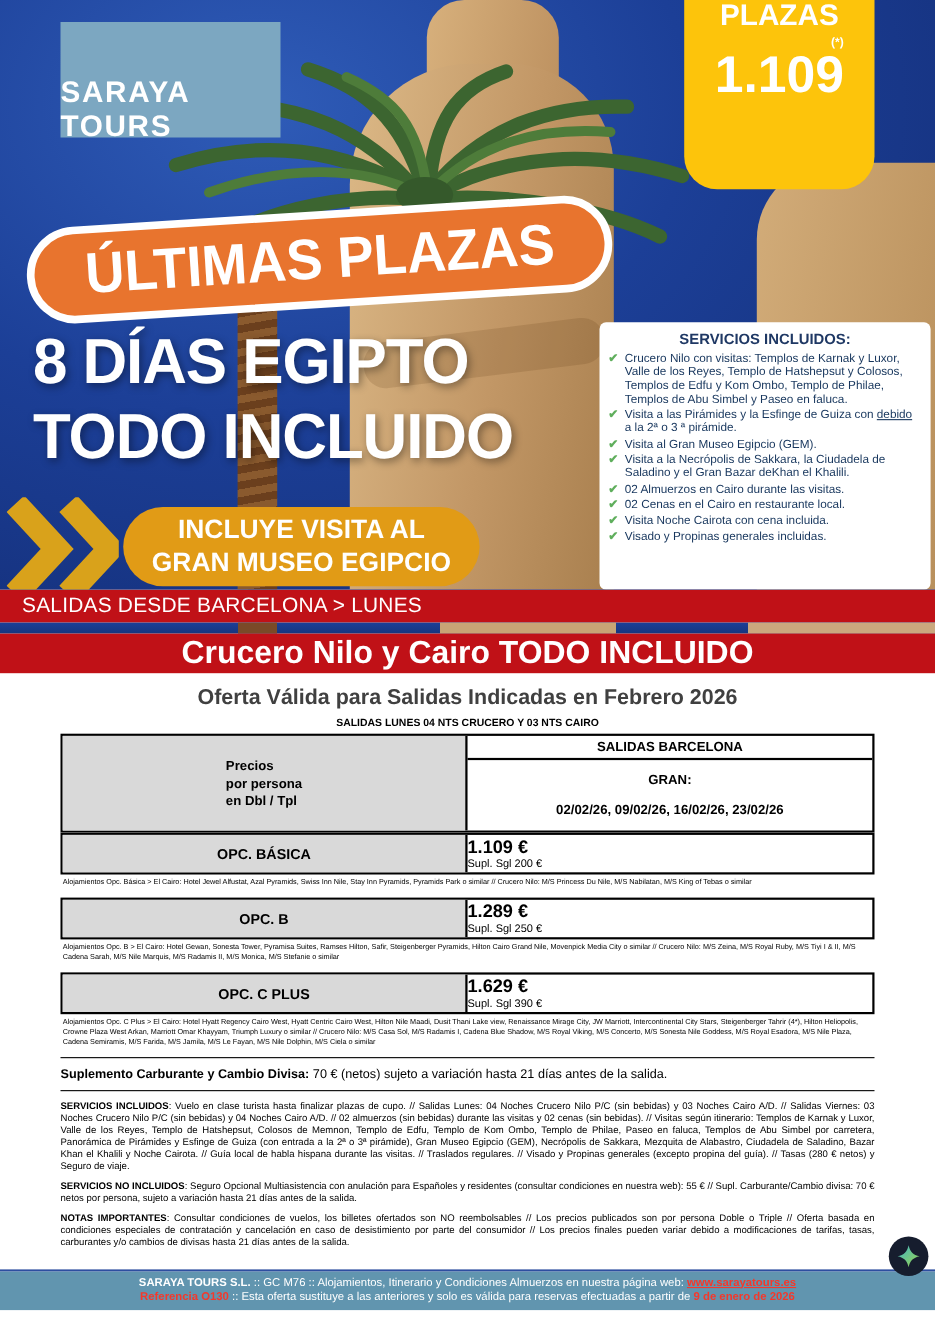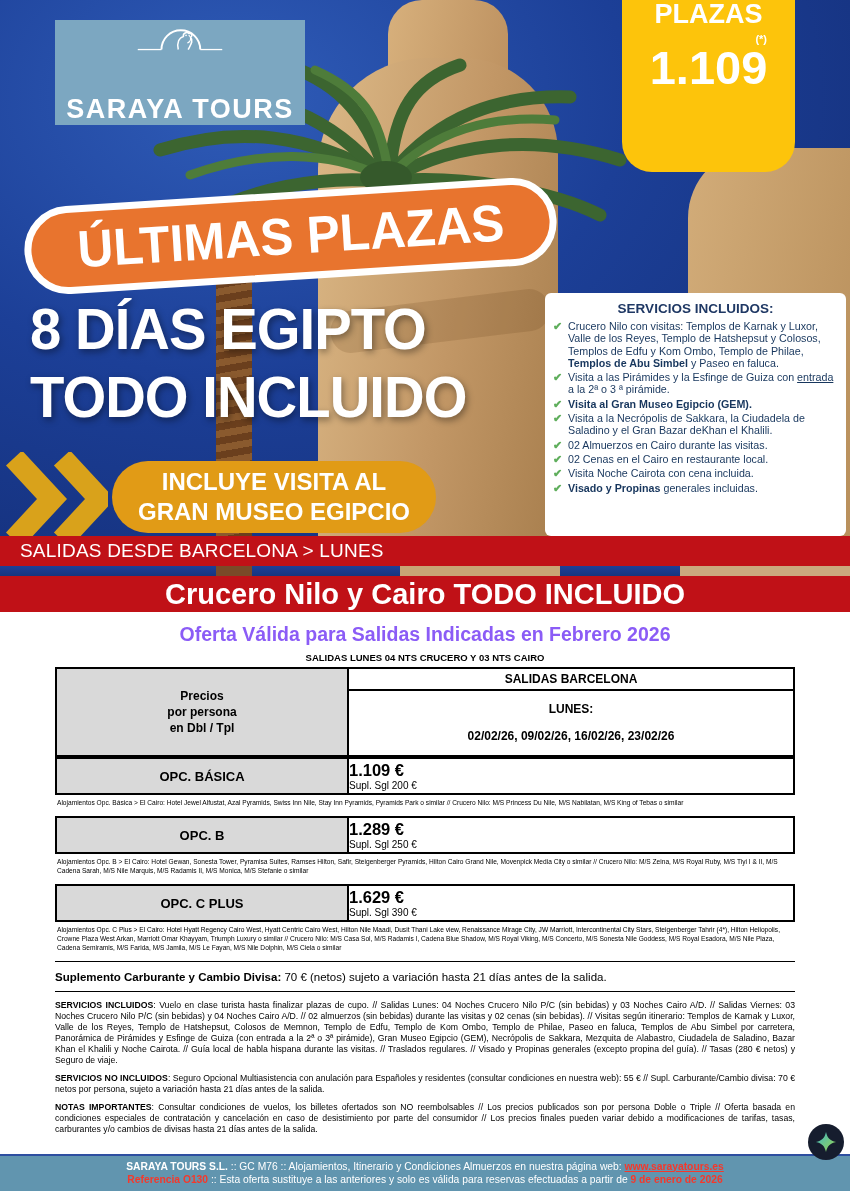--- a/index.html
+++ b/index.html
@@ -16,21 +16,21 @@
         border-radius:110px 95px 0 0;}
   .statue-arm{position:absolute;left:330px;top:300px;width:220px;height:42px;
         background:rgba(80,45,10,.14);transform:rotate(-7deg);border-radius:20px;}
   .statue-right{position:absolute;left:688px;top:148px;width:162px;height:388px;
         background:linear-gradient(100deg,#d2ac79,#b9905c);border-radius:70px 0 0 0;}
   .palm-fronds{position:absolute;left:130px;top:55px;}
   .palm-trunk{position:absolute;left:216px;top:232px;width:36px;height:304px;
         background:repeating-linear-gradient(170deg,#8a5a2e 0 7px,#6b3f1d 7px 14px);
         border-radius:8px 8px 0 0;}
 
-  .logo-box{position:absolute;left:55px;top:20px;width:250px;height:105px;
+  .logo-box{position:absolute;left:55px;top:20px;width:200px;height:105px;
         background:#7ca7c1;display:flex;flex-direction:column;align-items:center;
         justify-content:flex-start;padding-top:8px;box-sizing:border-box;gap:39px;}
   .logo-brand{color:#fff;font-weight:700;font-size:27px;letter-spacing:1.5px;margin-top:2px;}
 
   .badge{position:absolute;left:622px;top:0;width:173px;height:172px;background:#fdc40b;
         border-radius:0 0 30px 30px;color:#fff;text-align:center;box-sizing:border-box;}
   .badge-l1{font-size:27px;font-weight:800;margin-top:32px;line-height:1.1;}
   .badge-l2{font-size:27px;font-weight:800;line-height:1.1;}
   .badge-note{font-size:11px;font-weight:700;text-align:right;padding-right:28px;margin-top:3px;}
   .badge-price{font-size:47px;font-weight:800;line-height:1;margin-top:-1px;}
@@ -51,44 +51,44 @@
         border-radius:36px;display:flex;flex-direction:column;align-items:center;
         justify-content:center;color:#fff;font-weight:800;font-size:24px;line-height:1.25;}
 
   .services{position:absolute;left:545px;top:293px;width:301px;height:243px;background:#fff;
         border-radius:6px;box-sizing:border-box;padding:6px 8px 4px 8px;color:#17365d;}
   .sv-title{text-align:center;font-weight:800;font-size:13.5px;color:#1f3864;margin:2px 0 4px;}
   .services ul{list-style:none;margin:0;padding:0;}
   .services li{position:relative;padding-left:15px;font-size:10.7px;line-height:12.3px;
         margin-bottom:2px;}
   .services .chk{position:absolute;left:0;top:0;color:#5fae5c;font-size:11px;font-weight:700;}
-  .services b{font-weight:700;}
+  .services b{font-weight:400;}
   .services .u{text-decoration:underline;}
 
   
   .band1{width:850px;height:30px;background:#c01117;display:flex;align-items:center;
         padding-left:20px;box-sizing:border-box;color:#fff;font-weight:400;font-size:19px;
         letter-spacing:.2px;}
   .strip{width:850px;height:10px;
         background:linear-gradient(90deg,transparent 0 216px,#7a4a28 216px 252px,
           transparent 252px 400px,#c8a475 400px 560px,transparent 560px 680px,#cba87e 680px 100%),
           linear-gradient(#1d3f98,#16357e);}
   .band2{width:850px;height:36px;background:#c01117;display:flex;align-items:center;
         justify-content:center;color:#fff;font-weight:700;font-size:29px;}
 
   
   .content{width:850px;height:542px;overflow:hidden;box-sizing:border-box;padding:0 55px;}
-  .offer-title{text-align:center;font-weight:700;font-size:19.5px;color:#8b5cf6;margin:11px 0 6px;}
+  .offer-title{text-align:center;font-weight:700;font-size:19.5px;color:#404040;margin:11px 0 6px;}
 
   .thead1{border-top:2px solid #000;text-align:center;font-weight:700;font-size:15px;
         padding:3px 0 1px;}
   .thead2{text-align:center;font-weight:700;font-size:9.5px;padding-bottom:4px;}
   .trow{display:flex;border:2px solid #000;box-sizing:border-box;background:#fff;}
-  .tleft{width:292px;background:#d9d9d9;border-right:2px solid #000;display:flex;
-        align-items:center;justify-content:center;text-align:center;font-weight:700;
+  .tleft{width:368px;background:#d9d9d9;border-right:2px solid #000;display:flex;
+        align-items:center;justify-content:center;text-align:left;font-weight:700;
         box-sizing:border-box;}
   .tright{flex:1;text-align:center;}
   .trow.main{height:90px;}
   .trow.main .tleft{font-size:12px;line-height:1.35;white-space:pre-line;}
   .colhead{border-bottom:2px solid #000;font-weight:700;font-size:12px;padding:3px 0;}
   .day{font-weight:700;font-size:12px;margin-top:11px;}
   .dates{font-weight:700;font-size:12px;margin-top:13px;}
   .trow.opt{height:38px;}
   .trow.opt .tleft{font-size:13px;}
   .trow.opt .tright{display:flex;flex-direction:column;align-items:flex-start;justify-content:center;}
@@ -186,21 +186,21 @@
       <div>GRAN MUSEO EGIPCIO</div>
     </div>
 
     <div class="services">
       <div class="sv-title">SERVICIOS INCLUIDOS:</div>
       <ul>
         <li>
           <span class="chk">✔</span><span>Crucero Nilo con visitas: Templos de Karnak y Luxor, Valle de los Reyes, Templo de Hatshepsut y Colosos, Templos de Edfu y Kom Ombo, Templo de Philae, </span><b>Templos de Abu Simbel</b><span> y Paseo en faluca.</span>
         </li>
         <li>
-          <span class="chk">✔</span><span>Visita a las Pirámides y la Esfinge de Guiza con </span><span class="u">entrada</span><span> a la 2ª o 3 ª pirámide.</span>
+          <span class="chk">✔</span><span>Visita a las Pirámides y la Esfinge de Guiza con </span><span class="u">debido</span><span> a la 2ª o 3 ª pirámide.</span>
         </li>
         <li>
           <span class="chk">✔</span><b>Visita al Gran Museo Egipcio (GEM).</b>
         </li>
         <li>
           <span class="chk">✔</span><span>Visita a la Necrópolis de Sakkara, la Ciudadela de Saladino y el Gran Bazar deKhan el Khalili.</span>
         </li>
         <li>
           <span class="chk">✔</span><span>02 Almuerzos en Cairo durante las visitas.</span>
         </li>
@@ -229,21 +229,21 @@
     <div class="offer-title">Oferta Válida para Salidas Indicadas en Febrero 2026</div>
 
     <div class="thead2">SALIDAS LUNES 04 NTS CRUCERO Y 03 NTS CAIRO</div>
 
     <div class="trow main">
       <div class="tleft">Precios
 por persona
 en Dbl / Tpl</div>
       <div class="tright">
         <div class="colhead">SALIDAS BARCELONA</div>
-        <div class="day">LUNES:</div>
+        <div class="day">GRAN:</div>
         <div class="dates">02/02/26, 09/02/26, 16/02/26, 23/02/26</div>
       </div>
     </div>
 
     <div class="trow opt">
       <div class="tleft">OPC. BÁSICA</div>
       <div class="tright">
         <div class="price">1.109 €</div>
         <div class="supl">Supl. Sgl 200 €</div>
       </div>

